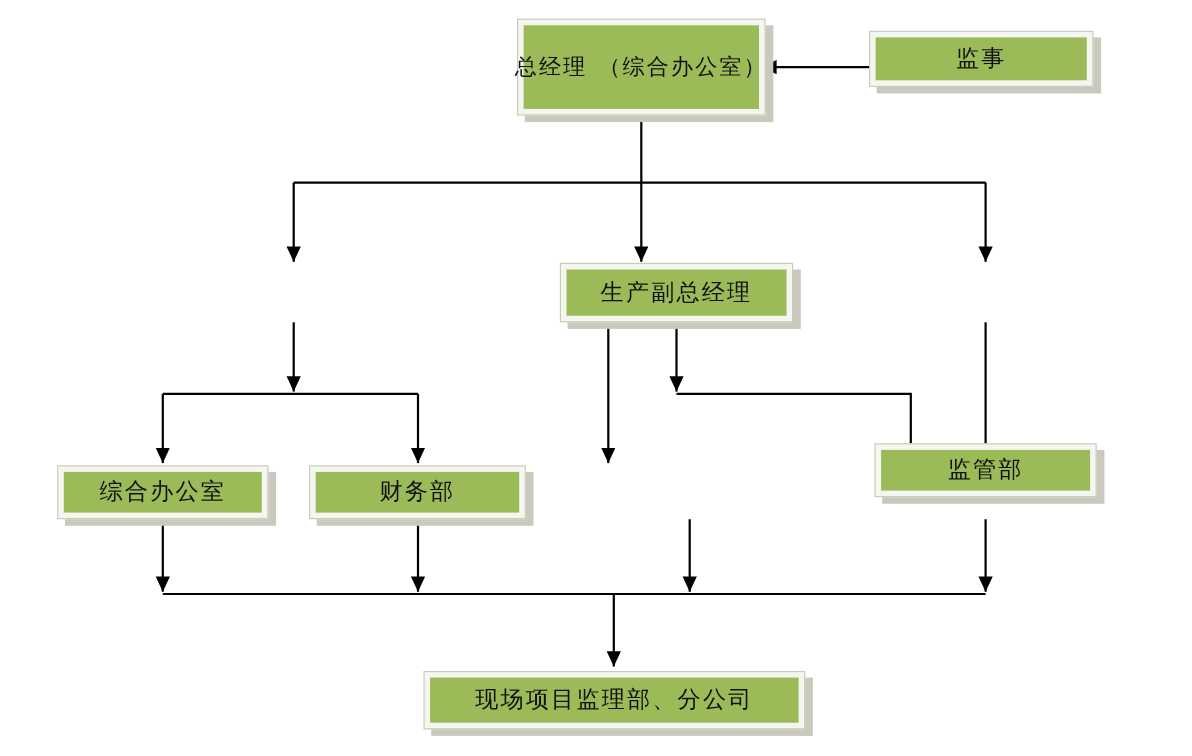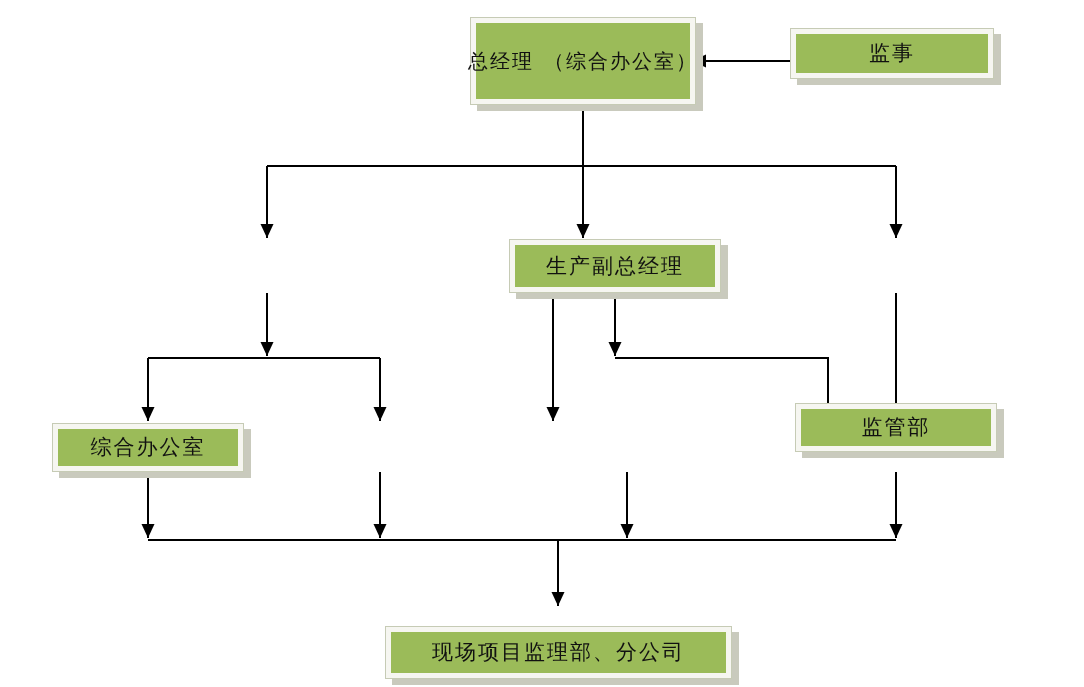--- a/index.html
+++ b/index.html
@@ -49,21 +49,21 @@
   
   .n-gm          { left: 470px; top: 17px;  width: 226px; height: 88px; }
   .n-supervisor  { left: 790px; top: 28px;  width: 204px; height: 51px; }
   .n-admin       { left: 175px; top: 239px; width: 212px; height: 54px; }
   .n-production  { left: 477px; top: 239px; width: 212px; height: 54px; margin-left: 32px; }
   .n-technical   { left: 794px; top: 239px; width: 204px; height: 54px; }
   .n-office      { left: 52px;  top: 423px; width: 192px; height: 49px; }
   .n-finance     { left: 281px; top: 423px; width: 197px; height: 49px; }
   .n-market      { left: 528px; top: 423px; width: 198px; height: 49px; }
   .n-supervision { left: 795px; top: 403px; width: 202px; height: 49px; }
-  .n-site        { left: 385px; top: 610px; width: 347px; height: 53px; margin-top: 16px; }
+  .n-site        { left: 385px; top: 610px; width: 347px; height: 53px; }
 </style>
 </head>
 <body>
 
 <div class="canvas">
 
   <svg class="edges" viewBox="0 0 1084 687" xmlns="http://www.w3.org/2000/svg">
     <defs>
       <marker id="arrow" markerUnits="userSpaceOnUse" markerWidth="16" markerHeight="14" refX="14" refY="6.5" orient="auto">
         <path d="M0,0 L14,6.5 L0,13 Z" fill="#000000"></path>
@@ -110,20 +110,23 @@
 
   <div class="node n-production">
     <div class="node-fill">生产副总经理</div>
   </div>
 
 
   <div class="node n-office">
     <div class="node-fill">综合办公室</div>
   </div>
 
+  <div class="node n-finance">
+    <div class="node-fill">财务部</div>
+  </div>
 
 
   <div class="node n-supervision">
     <div class="node-fill">监管部</div>
   </div>
 
   <div class="node n-site">
     <div class="node-fill">现场项目监理部、分公司</div>
   </div>
 

